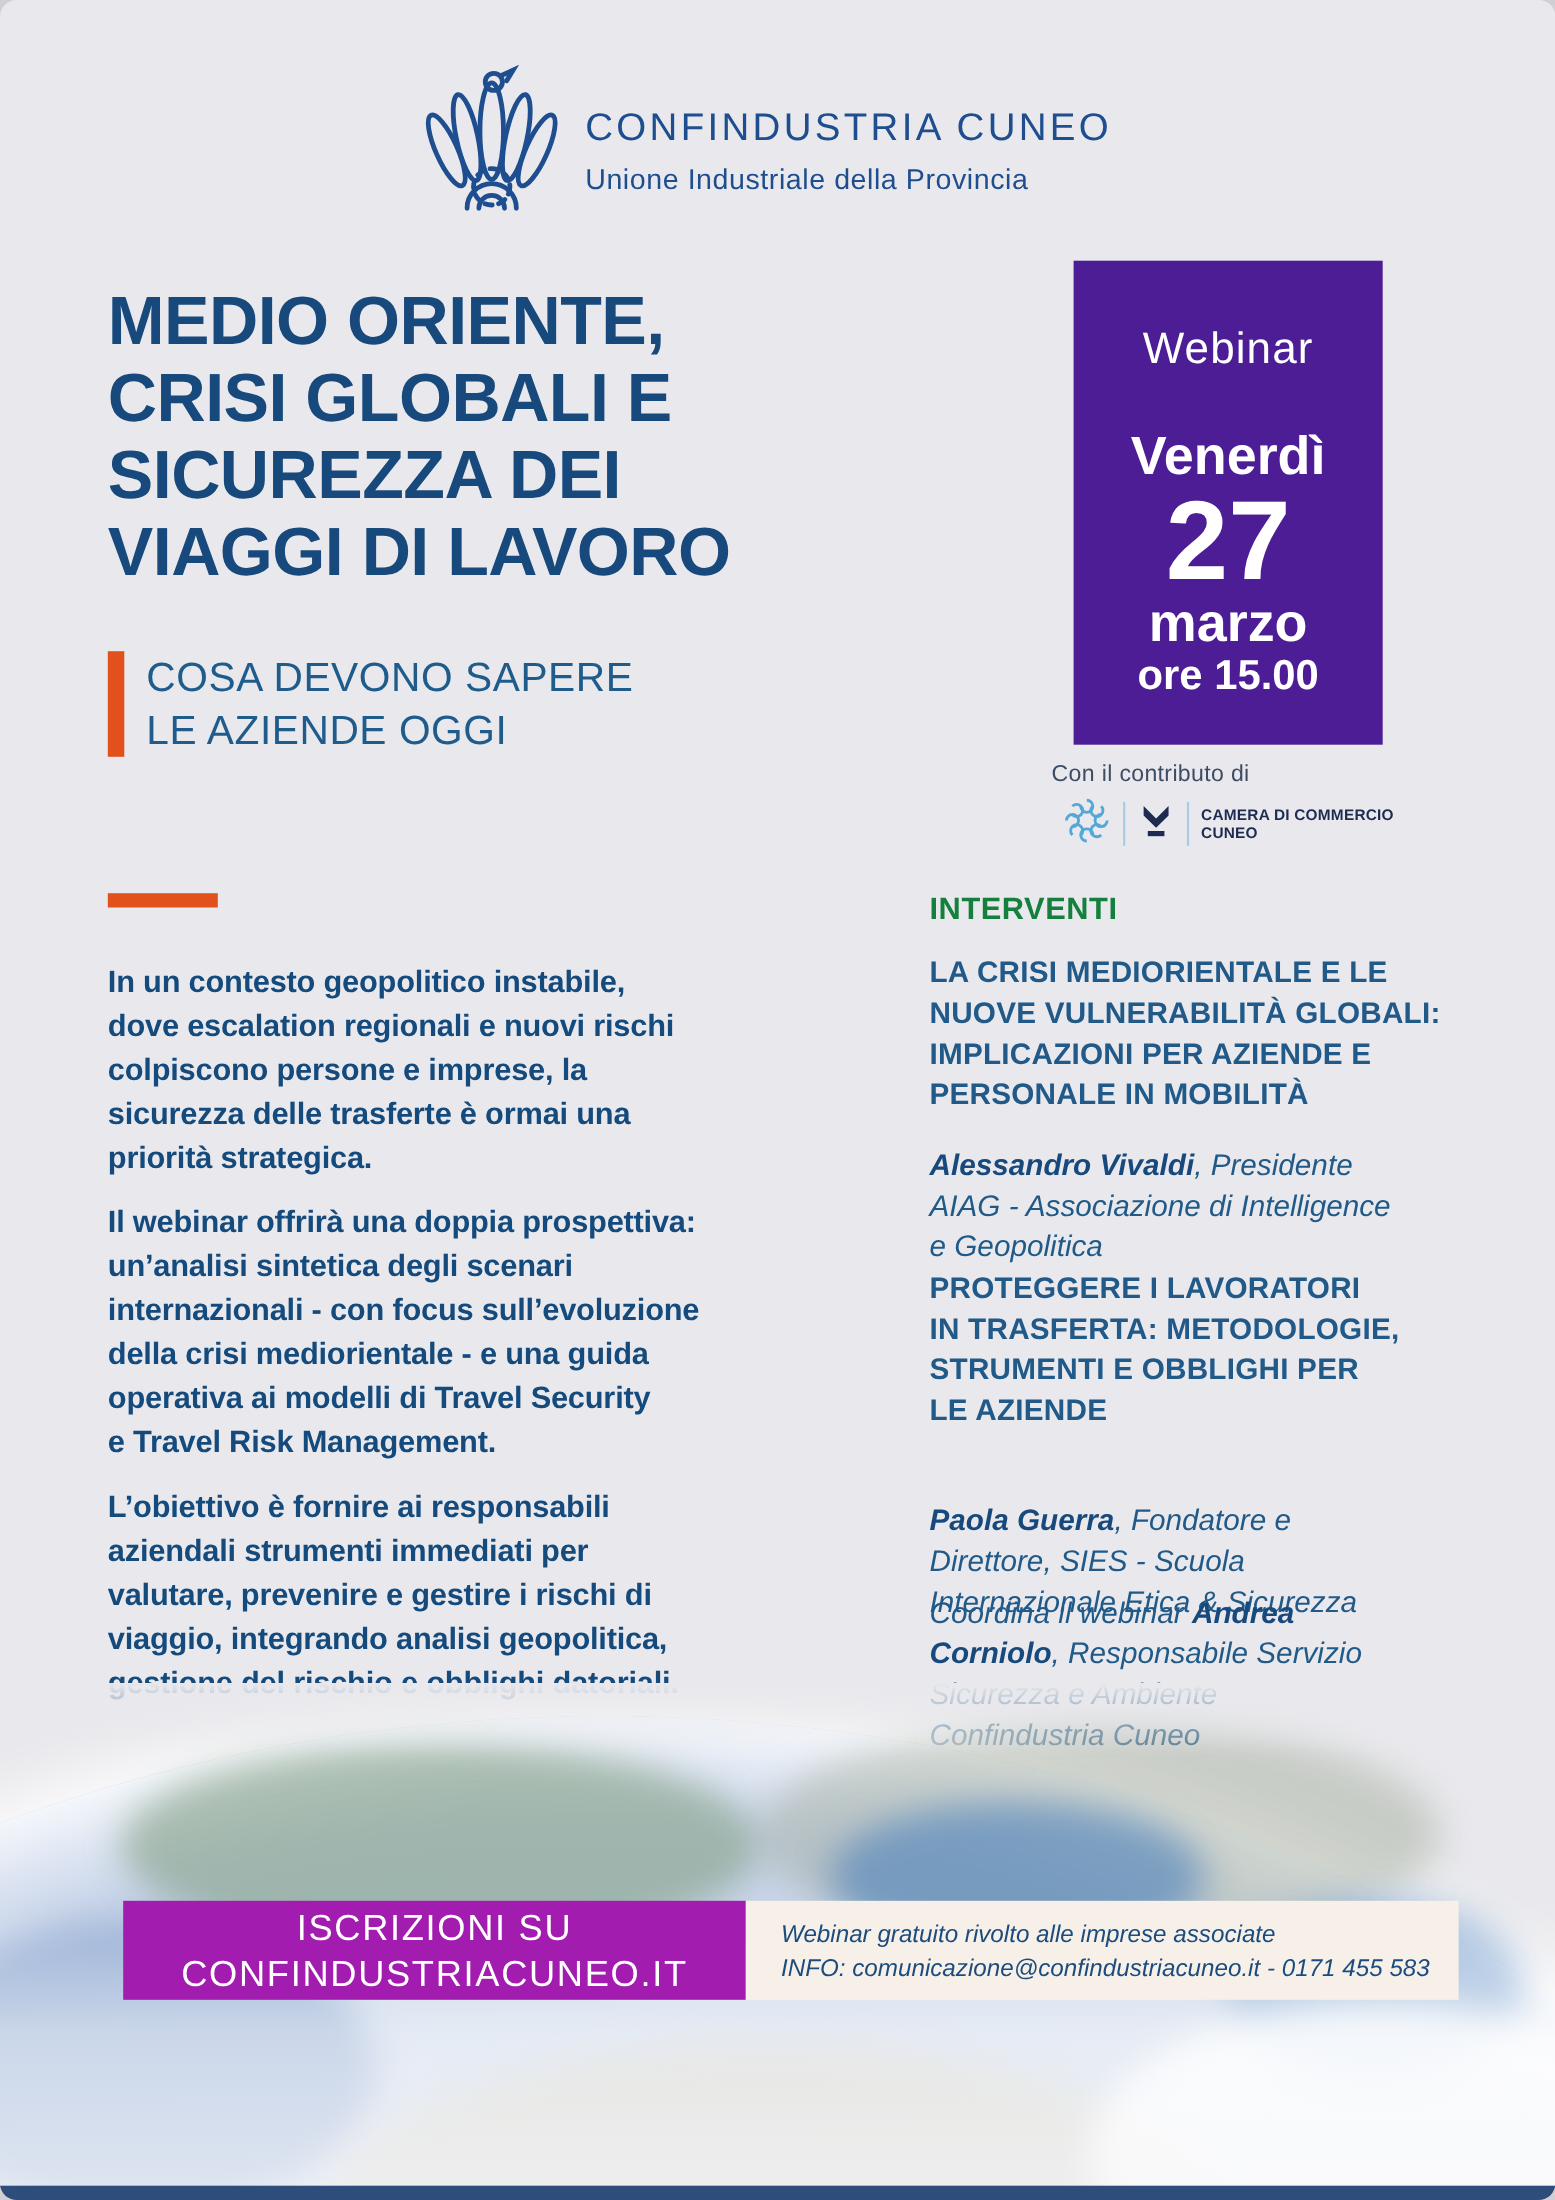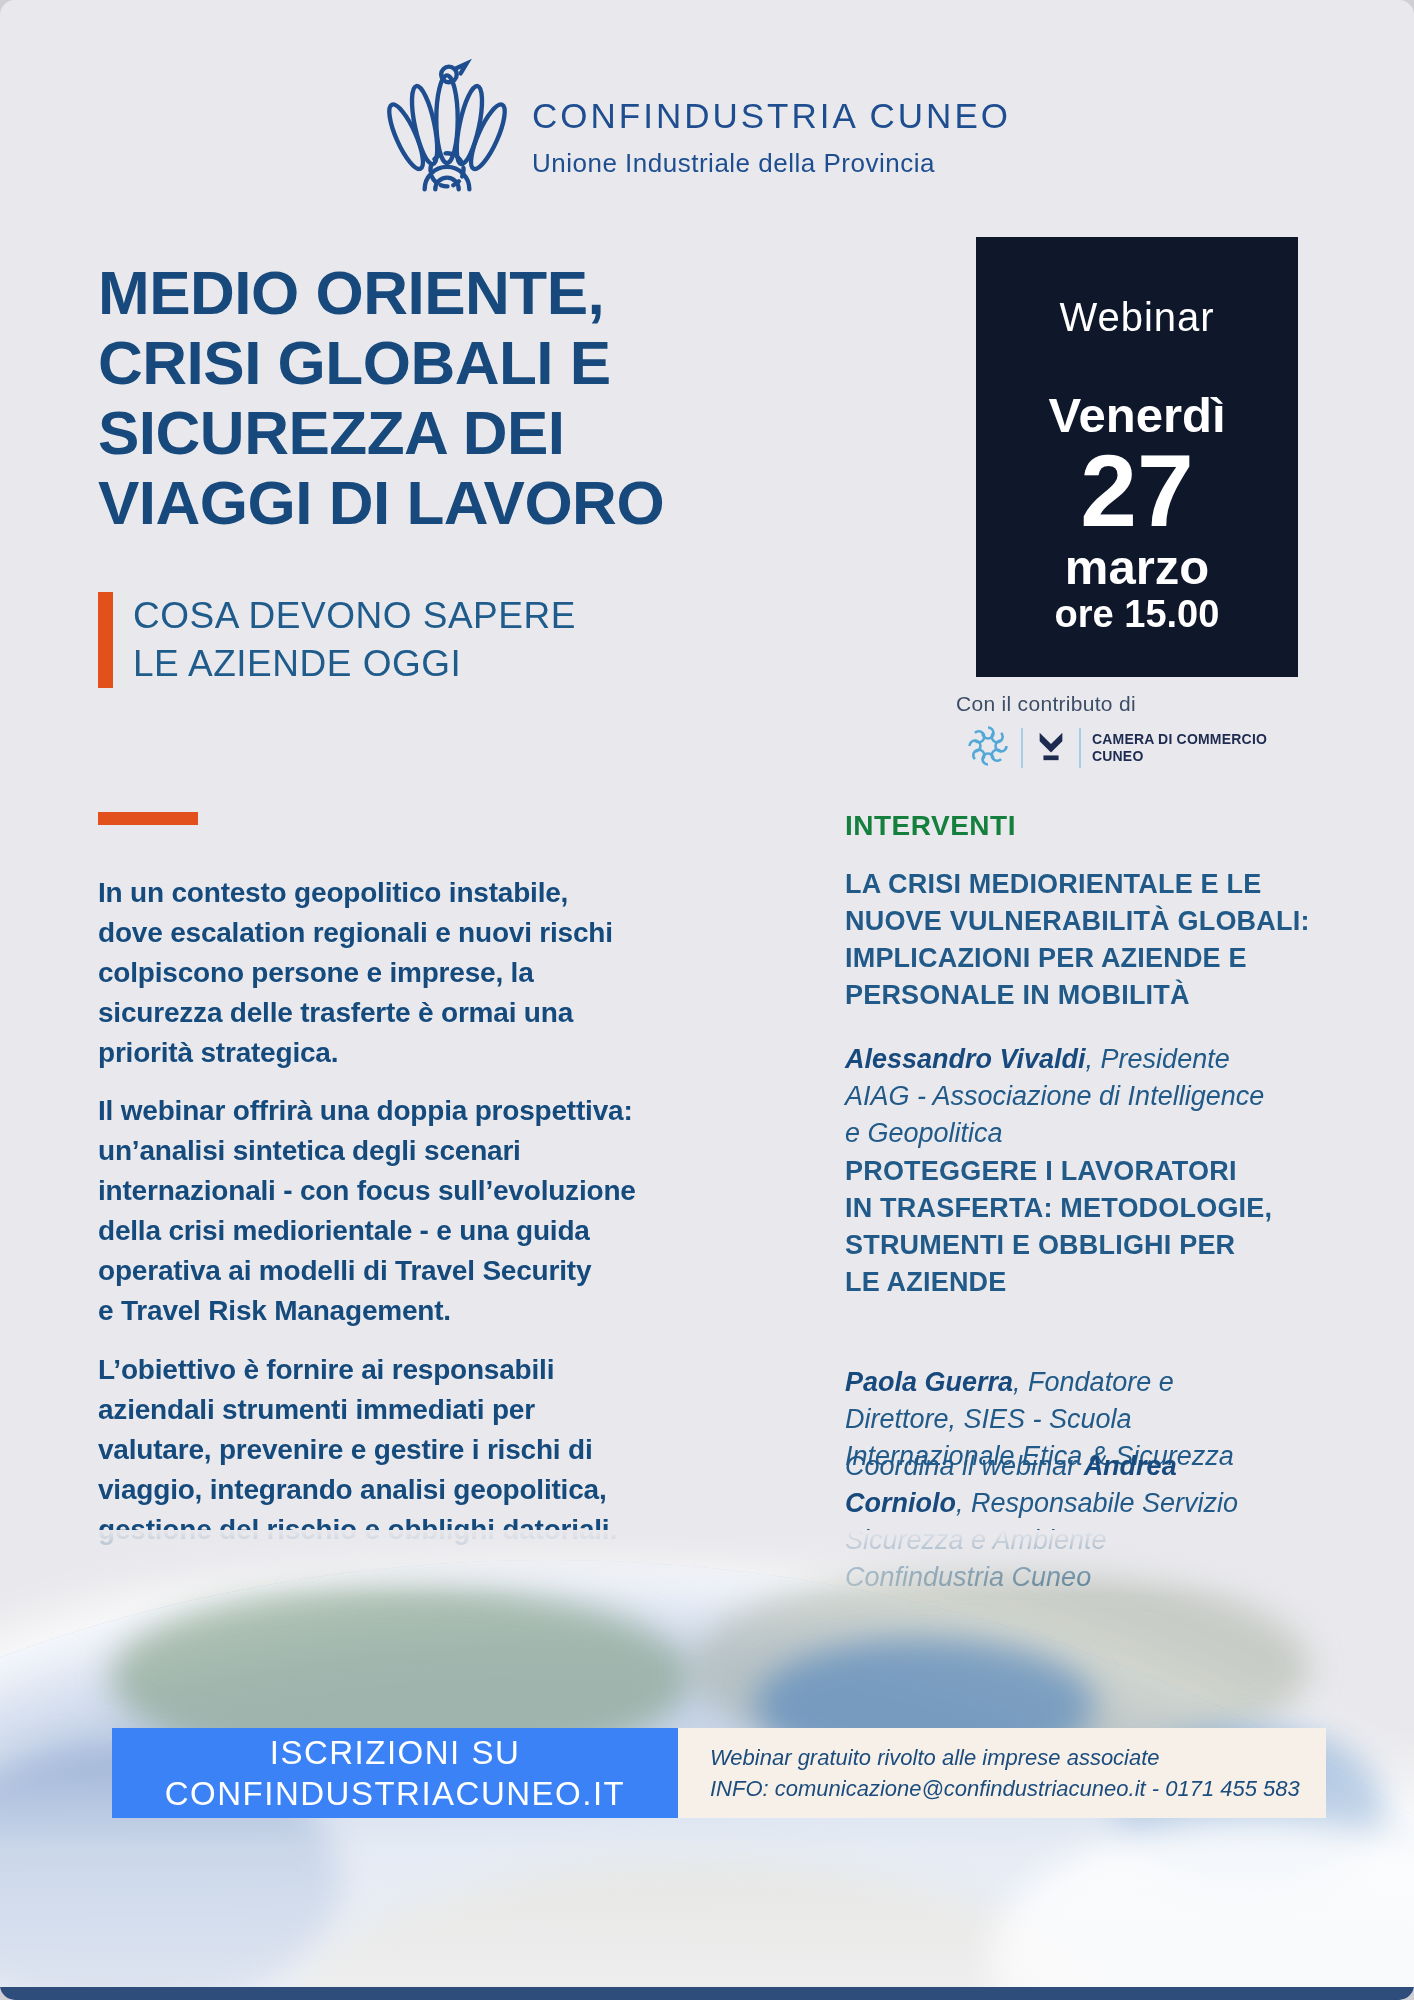--- a/index.html
+++ b/index.html
@@ -18,22 +18,22 @@
   .headline{
     position:absolute;left:98px;top:258px;width:700px;
     font-size:62px;line-height:70px;font-weight:700;color:#17497c;
     letter-spacing:-.5px;white-space:pre-line;
   }
   .subtitle-row{position:absolute;left:98px;top:592px;display:flex;}
   .subtitle-bar{width:15px;height:96px;background:#e2511c;margin-right:20px;flex:0 0 auto;}
   .subtitle{font-size:37px;line-height:48px;font-weight:400;color:#1f5c8c;letter-spacing:.5px;white-space:pre-line;}
   
   .event-box{
-    position:absolute;left:976px;top:237px;width:322px;height:440px;
-    background:#0f172a;color:#ffffff;text-align:center;
+    position:absolute;left:976px;top:237px;width:281px;height:440px;
+    background:#4c1d95;color:#ffffff;text-align:center;
   }
   .event-type{margin-top:58px;font-size:40px;font-weight:400;letter-spacing:1px;line-height:44px;}
   .event-day{margin-top:50px;font-size:49px;font-weight:700;line-height:52px;}
   .event-date{font-size:102px;font-weight:700;line-height:100px;}
   .event-month{font-size:49px;font-weight:700;line-height:52px;}
   .event-time{font-size:38px;font-weight:700;line-height:42px;}
   
   .contrib-label{position:absolute;left:956px;top:692px;width:321px;text-align:left;
     font-size:21px;color:#3d4d66;letter-spacing:.3px;}
   .contrib-row{position:absolute;left:956px;top:724px;width:321px;display:flex;
@@ -71,21 +71,21 @@
   .blob-steppe{left:690px;top:35px;width:620px;height:205px;background:rgba(148,158,138,.38);}
   .blob-blacksea{left:755px;top:108px;width:340px;height:135px;background:rgba(68,124,186,.55);}
   .blob-caspian{left:1115px;top:195px;width:270px;height:165px;background:rgba(88,138,196,.5);}
   .blob-med{left:-90px;top:215px;width:430px;height:270px;background:rgba(98,134,190,.5);}
   .blob-desert{left:290px;top:330px;width:820px;height:310px;background:rgba(206,198,174,.55);}
   .blob-clouds{left:990px;top:290px;width:520px;height:280px;background:rgba(255,255,255,.8);}
   .earth-wash{position:absolute;inset:0;
     background:linear-gradient(to bottom,rgba(233,233,237,1) 0%,rgba(233,233,237,0) 14%,
       rgba(255,255,255,0) 42%,rgba(255,255,255,.5) 68%,rgba(250,250,252,.72) 100%);}
   
-  .cta{position:absolute;left:112px;top:1728px;width:566px;height:90px;background:#3b82f6;
+  .cta{position:absolute;left:112px;top:1728px;width:566px;height:90px;background:#a21caf;
     color:#fff;display:flex;align-items:center;justify-content:center;text-align:center;
     z-index:6;cursor:pointer;}
   .cta-text{font-size:33px;line-height:41px;font-weight:400;letter-spacing:1.5px;white-space:pre-line;}
   .info-bar{position:absolute;left:678px;top:1728px;width:648px;height:90px;background:#f6f0e9;
     display:flex;align-items:center;z-index:6;}
   .info-text{margin-left:32px;font-size:22px;line-height:31px;font-style:italic;font-weight:400;
     color:#1c4c7e;white-space:pre-line;}
   .bottom-strip{position:absolute;left:0;bottom:0;width:100%;height:13px;background:#2e4d7b;z-index:7;}
 </style>
 </head>

